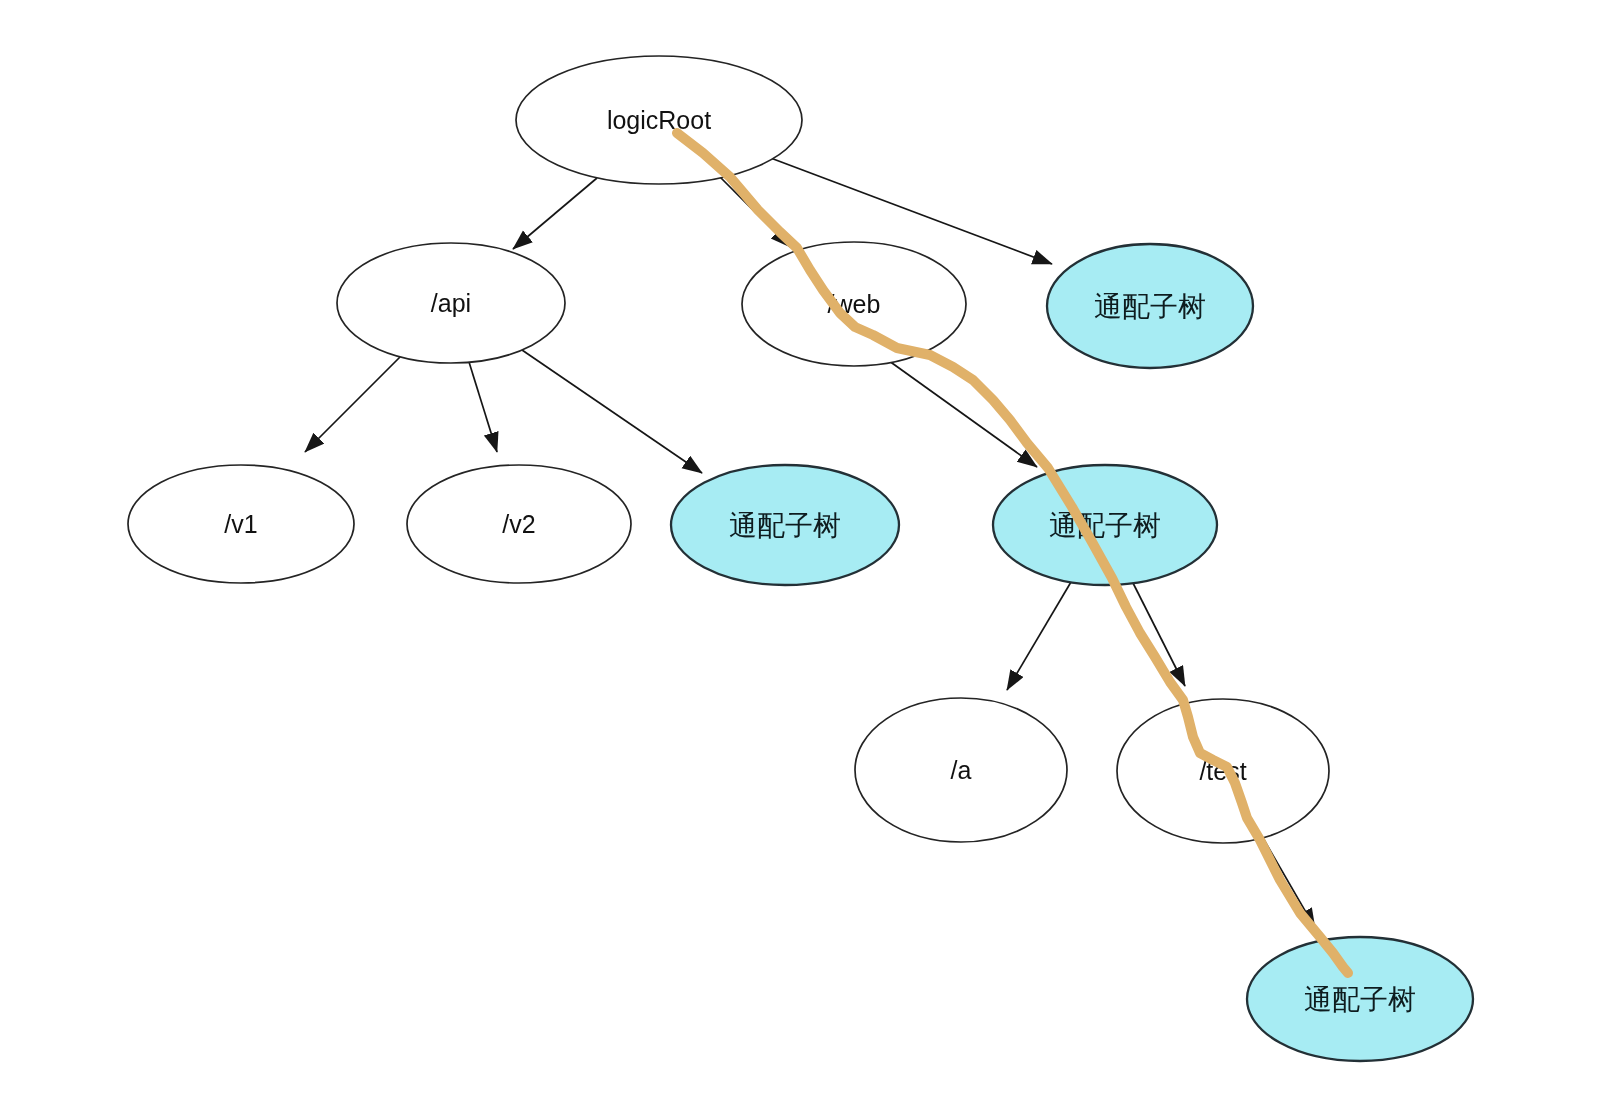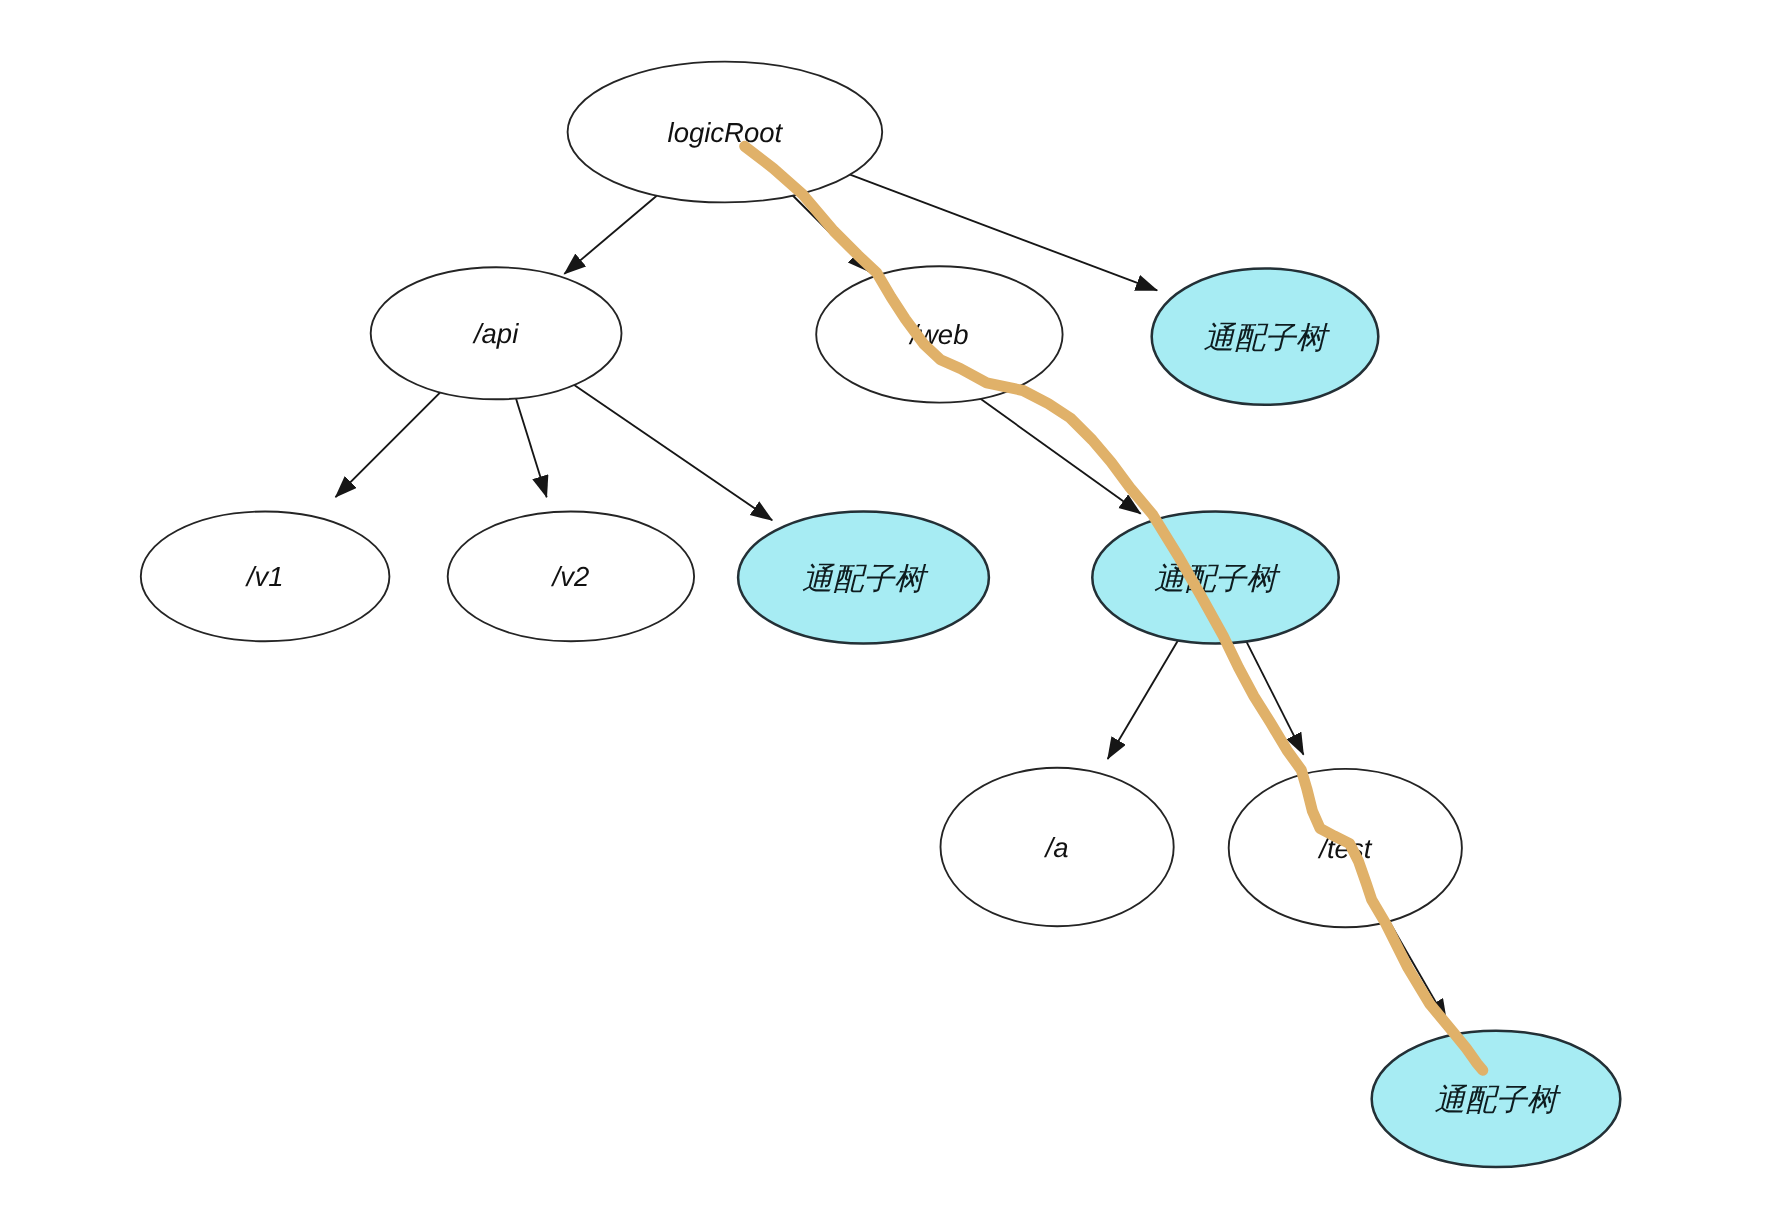--- a/index.html
+++ b/index.html
@@ -7,21 +7,20 @@
     padding: 0;
     background: #ffffff;
     font-family: "Liberation Sans", "DejaVu Sans", sans-serif;
   }
   .canvas {
     position: relative;
     width: 1614px;
     height: 1108px;
     background: #ffffff;
     overflow: hidden;
-    font-style: italic;
   }
   svg { display: block; }
   .edge {
     fill: none;
     stroke: #161616;
     stroke-width: 1.7;
   }
   .node-shape {
     fill: #ffffff;
     stroke: #242424;

